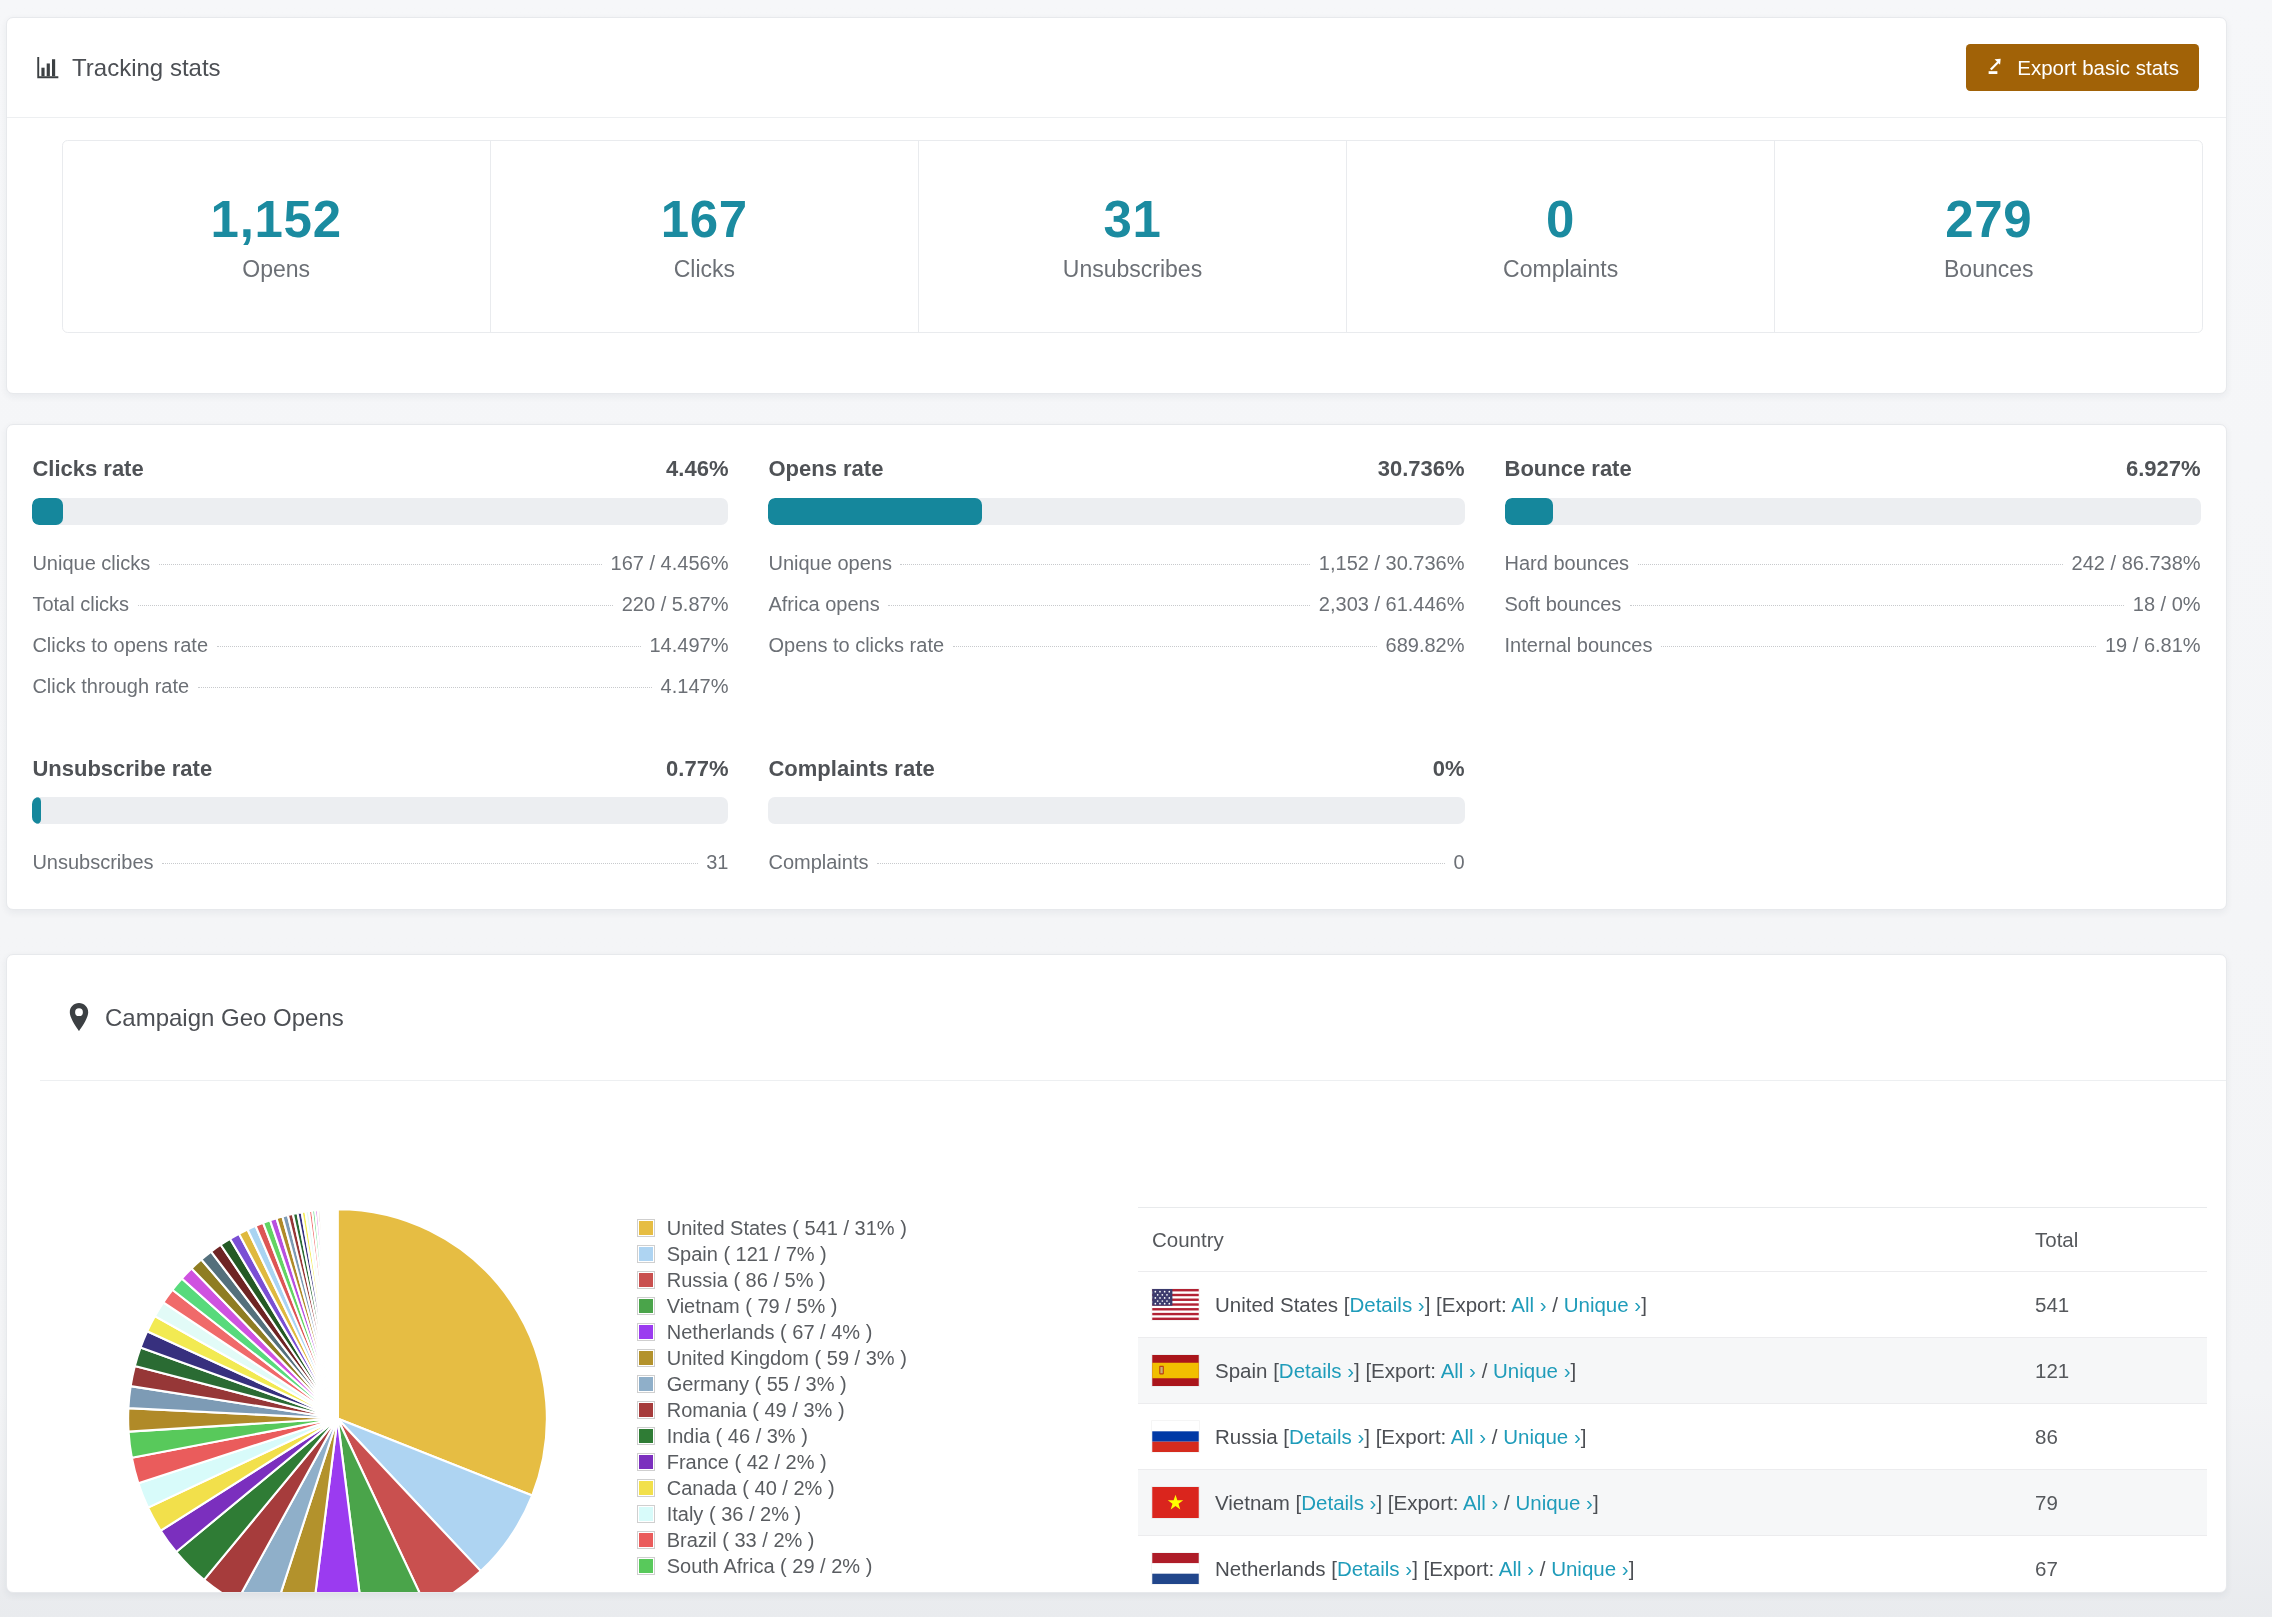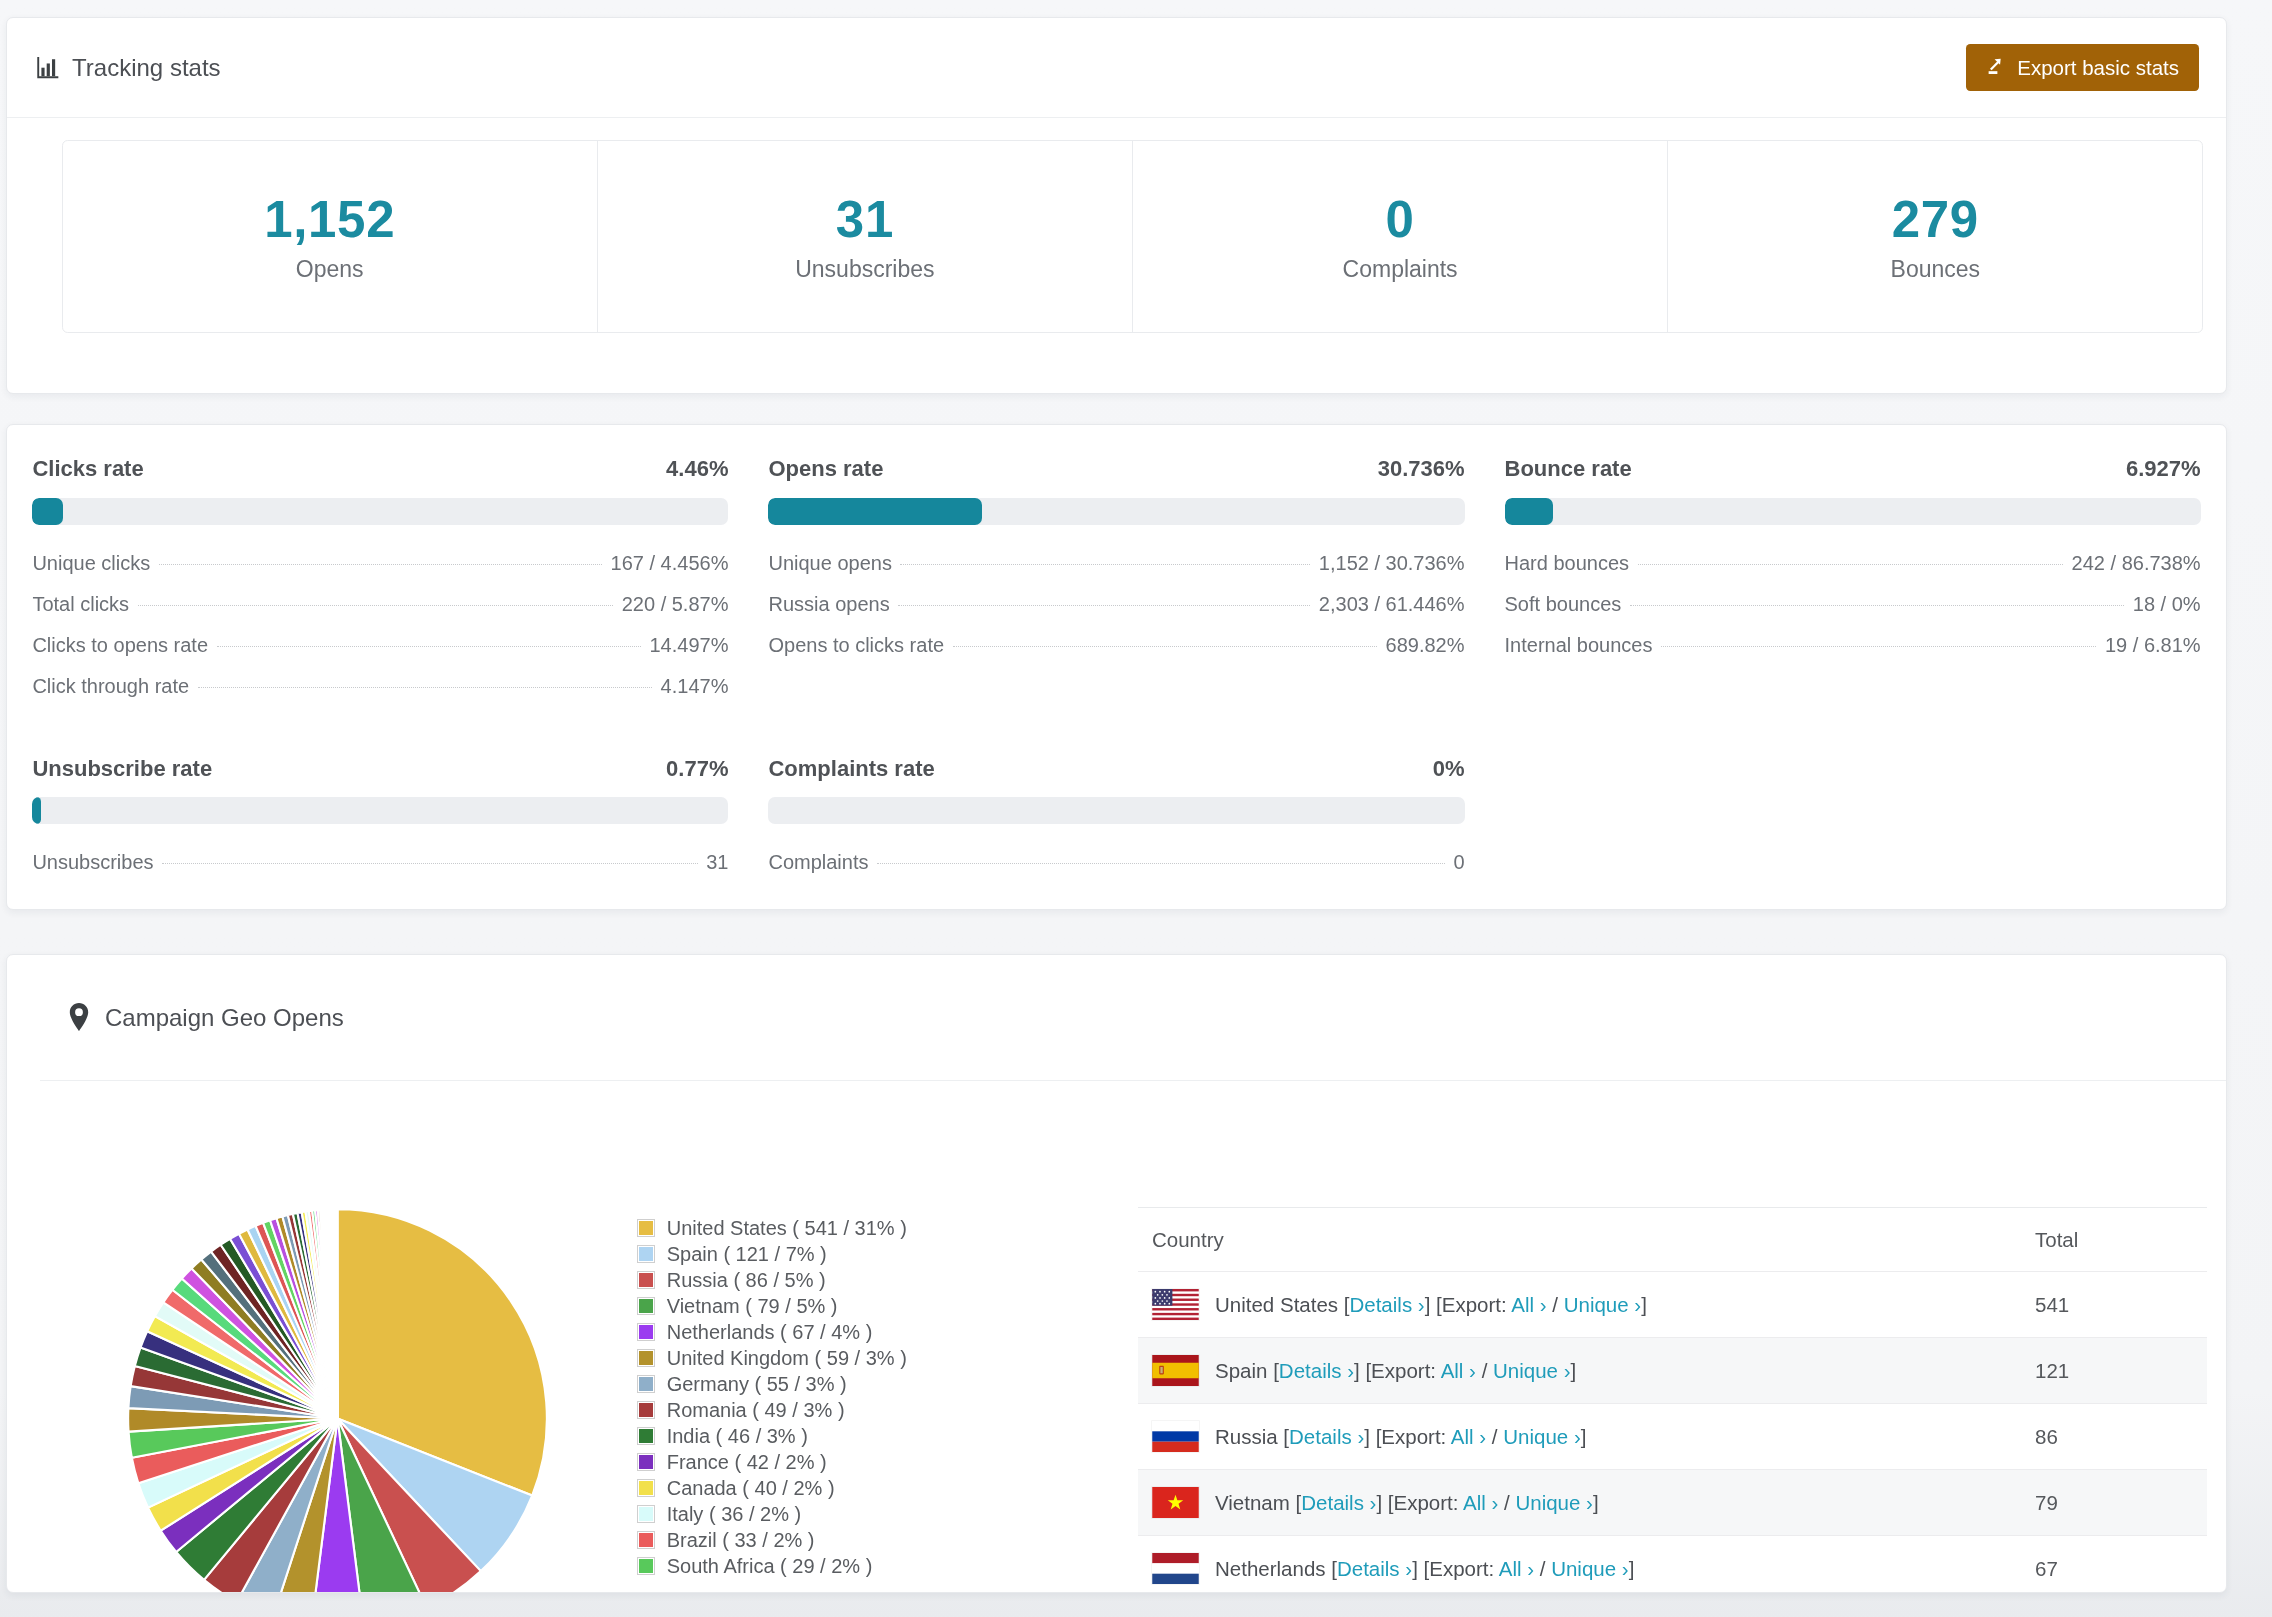--- a/index.html
+++ b/index.html
@@ -117,20 +117,24 @@
       <span>Export basic stats</span>
     </button>
   </div>
   <div class="stats-wrap">
     <div class="stats-box" id="stats-box">
         <div class="stat-cell">
           <div class="stat-value">1,152</div>
           <div class="stat-label">Opens</div>
         </div>
         <div class="stat-cell">
+          <div class="stat-value">167</div>
+          <div class="stat-label">Clicks</div>
+        </div>
+        <div class="stat-cell">
           <div class="stat-value">31</div>
           <div class="stat-label">Unsubscribes</div>
         </div>
         <div class="stat-cell">
           <div class="stat-value">0</div>
           <div class="stat-label">Complaints</div>
         </div>
         <div class="stat-cell">
           <div class="stat-value">279</div>
           <div class="stat-label">Bounces</div>
@@ -180,21 +184,21 @@
         <div class="rate-bar">
           <div class="rate-bar-fill" style="width: 30.736%; min-width: 8.5px;"></div>
         </div>
         <div class="rate-rows">
           <div class="rate-row">
             <span class="rate-row-label">Unique opens</span>
             <span class="rate-row-leader"></span>
             <span class="rate-row-value">1,152 / 30.736%</span>
           </div>
           <div class="rate-row">
-            <span class="rate-row-label">Russia opens</span>
+            <span class="rate-row-label">Africa opens</span>
             <span class="rate-row-leader"></span>
             <span class="rate-row-value">2,303 / 61.446%</span>
           </div>
           <div class="rate-row">
             <span class="rate-row-label">Opens to clicks rate</span>
             <span class="rate-row-leader"></span>
             <span class="rate-row-value">689.82%</span>
           </div>
         </div>
       </section>

